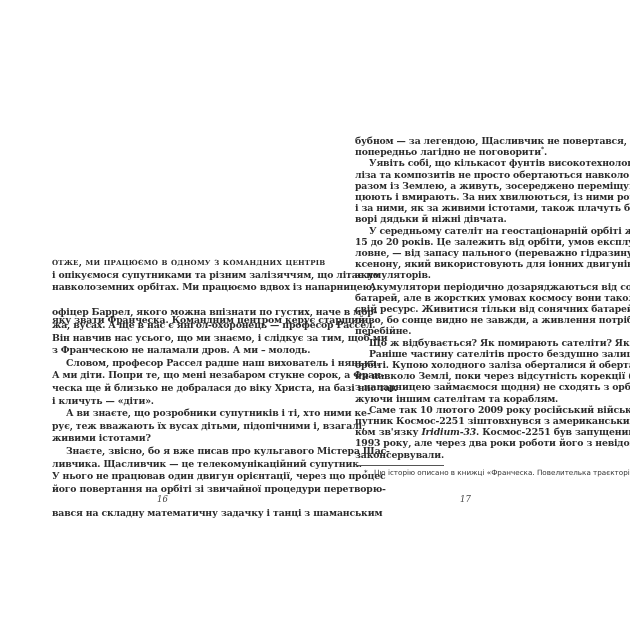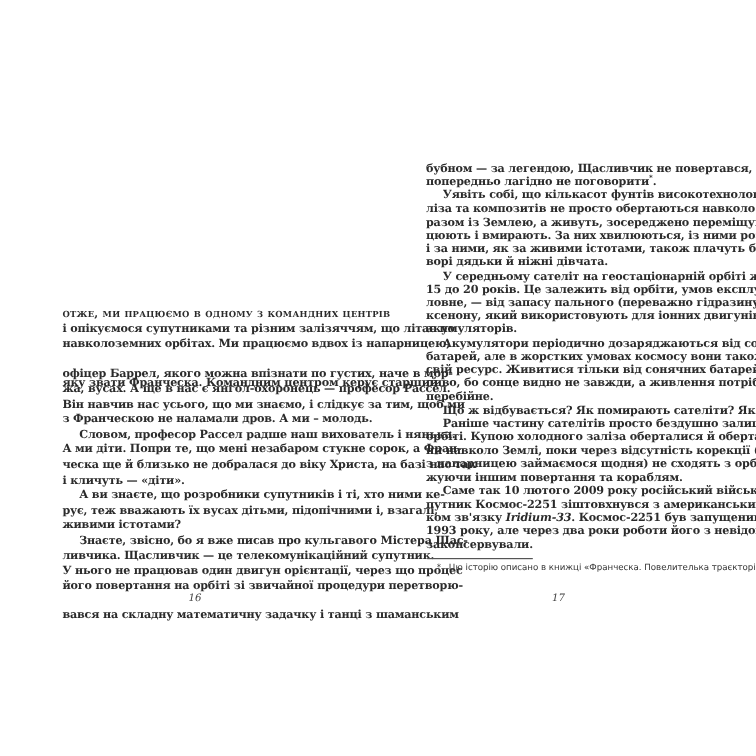--- a/index.html
+++ b/index.html
@@ -70,21 +70,21 @@
     <div class="line indent" style="top: 145.6px;"><span>Акумулятори періодично дозаряджаються від сонячних</span></div>
     <div class="line" style="top: 156.8px;"><span>батарей, але в жорстких умовах космосу вони також мають</span></div>
     <div class="line" style="top: 168px;"><span>свій ресурс. Живитися тільки від сонячних батарей немож-</span></div>
     <div class="line" style="top: 179.2px;"><span>ливо, бо сонце видно не завжди, а живлення потрібно без-</span></div>
     <div class="line last" style="top: 190.4px;"><span>перебійне.</span></div>
     <div class="line indent" style="top: 201.6px;"><span>Що ж відбувається? Як помирають сателіти? Як їх хоронять?</span></div>
     <div class="line indent" style="top: 212.8px;"><span>Раніше частину сателітів просто бездушно залишали на</span></div>
     <div class="line" style="top: 224px;"><span>орбіті. Купою холодного заліза оберталися й обертаються во-</span></div>
     <div class="line" style="top: 235.2px;"><span>ни навколо Землі, поки через відсутність корекції (те, чим ми</span></div>
     <div class="line" style="top: 246.4px;"><span>з напарницею займаємося щодня) не сходять з орбіти, загро-</span></div>
-    <div class="line last" style="top: 257.6px;"><span>жуючи іншим повертання та кораблям.</span></div>
+    <div class="line last" style="top: 257.6px;"><span>жуючи іншим сателітам та кораблям.</span></div>
     <div class="line indent" style="top: 268.8px;"><span>Саме так 10 лютого 2009 року російський військовий су-</span></div>
     <div class="line" style="top: 280px;"><span>путник Космос-2251 зіштовхнувся з американським супутни-</span></div>
     <div class="line" style="top: 291.2px;"><span>ком зв'язку </span><span class="it">Iridium-33</span><span>. Космос-2251 був запущений на орбіту ще</span></div>
     <div class="line" style="top: 302.4px;"><span>1993 року, але через два роки роботи його з невідомих причин</span></div>
     <div class="line last" style="top: 313.6px;"><span>законсервували.</span></div>
   </div>
 <div id="fn-rule"></div>
 <div id="footnote"><span class="mark">*</span><span>Цю історію описано в книжці «Франческа. Повелителька траєкторій».</span></div>
 <div class="pagenum" id="pn-right">17</div>
 

